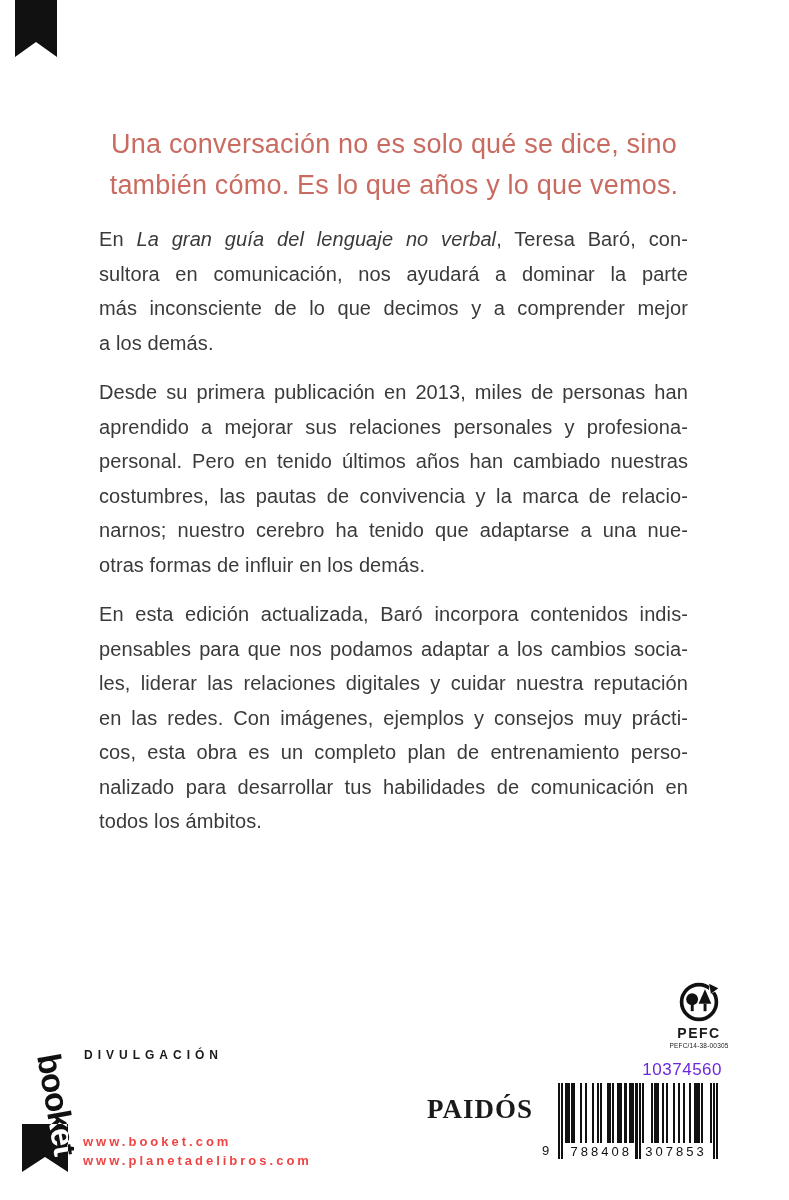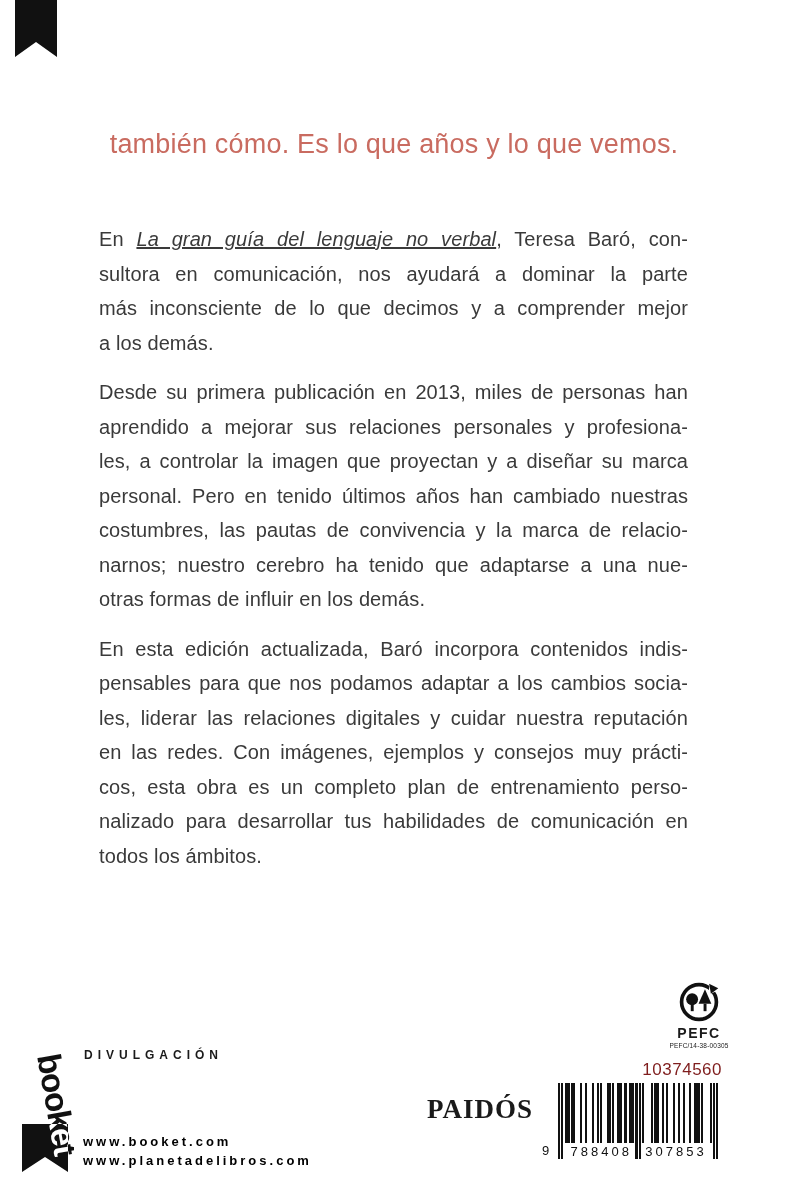--- a/index.html
+++ b/index.html
@@ -13,46 +13,46 @@
   .headline{
     position:absolute;left:74px;top:124px;width:640px;
     text-align:center;font-size:27px;line-height:41px;font-weight:400;
     letter-spacing:.2px;
   }
   
   .body-copy{position:absolute;left:99px;top:222px;width:589px;color:#3a3a3a;}
   .para{margin:0 0 15px 0;font-size:20px;line-height:34.5px;letter-spacing:.1px;}
   .para .line{text-align:justify;text-align-last:justify;}
   .para .line.last{text-align-last:left;}
-  .para em{font-style:italic;text-decoration:underline;}
+  .para em{font-style:italic;}
   
   .booket-logo{position:absolute;left:10px;top:1044px;width:64px;height:132px;}
   .category{
     position:absolute;left:84px;top:1048px;font-size:12px;font-weight:bold;
     letter-spacing:5px;color:#1a1a1a;
   }
   .url{
     position:absolute;left:83px;font-size:13px;font-weight:bold;
-    letter-spacing:3px;color:#000000;
+    letter-spacing:3px;color:#ef4444;
   }
   .url.u1{top:1134px;} .url.u2{top:1153px;}
   .publisher{
     position:absolute;left:427px;top:1094px;
     font-family:"Liberation Serif",serif;font-weight:bold;font-size:27px;
     letter-spacing:1px;color:#1a1a1a;
   }
   
   .pefc{position:absolute;left:664px;top:980px;width:70px;text-align:center;color:#1a1a1a;}
   .pefc svg{display:block;margin:0 auto;}
   .pefc-name{font-size:14px;font-weight:bold;letter-spacing:1.5px;margin-top:1px;}
   .pefc-code{font-size:6.5px;letter-spacing:.2px;margin-top:1px;}
   
   .product-code{
     position:absolute;left:590px;top:1060px;width:132px;text-align:right;
-    font-size:17px;color:#7f1d1d;letter-spacing:.5px;
+    font-size:17px;color:#6d28d9;letter-spacing:.5px;
   }
   .barcode{position:absolute;left:558px;top:1083px;width:160px;height:80px;}
   .barcode .bar{position:absolute;top:0;background:#111;}
   .bc-lead{
     position:absolute;left:-16px;top:60px;font-size:13px;color:#111;
   }
   .bc-digits{
     position:absolute;top:61px;height:16px;font-size:13px;color:#111;
     letter-spacing:3px;text-align:center;
   }
@@ -60,34 +60,34 @@
   .bc-digits.g2{left:84px;width:68px;}
 </style>
 </head>
 <body>
 
 <svg class="bookmark-top" viewBox="0 0 44 58">
   <polygon points="1,0 43,0 43,57 22,42 1,57" fill="#111"></polygon>
 </svg>
 
 <div class="headline" id="headline" style="color: rgb(201, 107, 96);">
+    <div>Una conversación no es solo qué se dice, sino</div>
     <div>también cómo. Es lo que años y lo que vemos.</div>
   </div>
 
 <div class="body-copy" id="body-copy">
     <div class="para">
       <div class="line">En <em>La gran guía del lenguaje no verbal</em>, Teresa Baró, con-</div>
       <div class="line">sultora en comunicación, nos ayudará a dominar la parte</div>
       <div class="line">más inconsciente de lo que decimos y a comprender mejor</div>
       <div class="line last">a los demás.</div>
     </div>
     <div class="para">
       <div class="line">Desde su primera publicación en 2013, miles de personas han</div>
       <div class="line">aprendido a mejorar sus relaciones personales y profesiona-</div>
-      <div class="line">les, a controlar la imagen que proyectan y a diseñar su marca</div>
       <div class="line">personal. Pero en tenido últimos años han cambiado nuestras</div>
       <div class="line">costumbres, las pautas de convivencia y la marca de relacio-</div>
       <div class="line">narnos; nuestro cerebro ha tenido que adaptarse a una nue-</div>
       <div class="line last">otras formas de influir en los demás.</div>
     </div>
     <div class="para">
       <div class="line">En esta edición actualizada, Baró incorpora contenidos indis-</div>
       <div class="line">pensables para que nos podamos adaptar a los cambios socia-</div>
       <div class="line">les, liderar las relaciones digitales y cuidar nuestra reputación</div>
       <div class="line">en las redes. Con imágenes, ejemplos y consejos muy prácti-</div>

